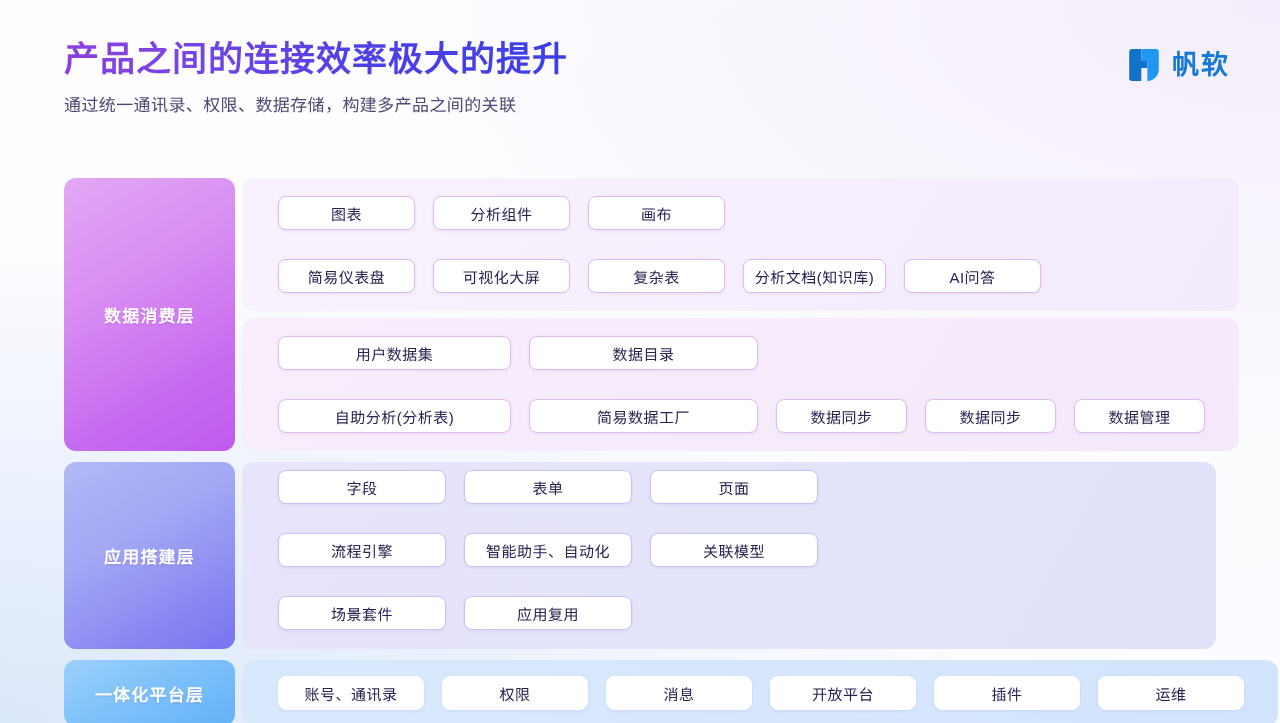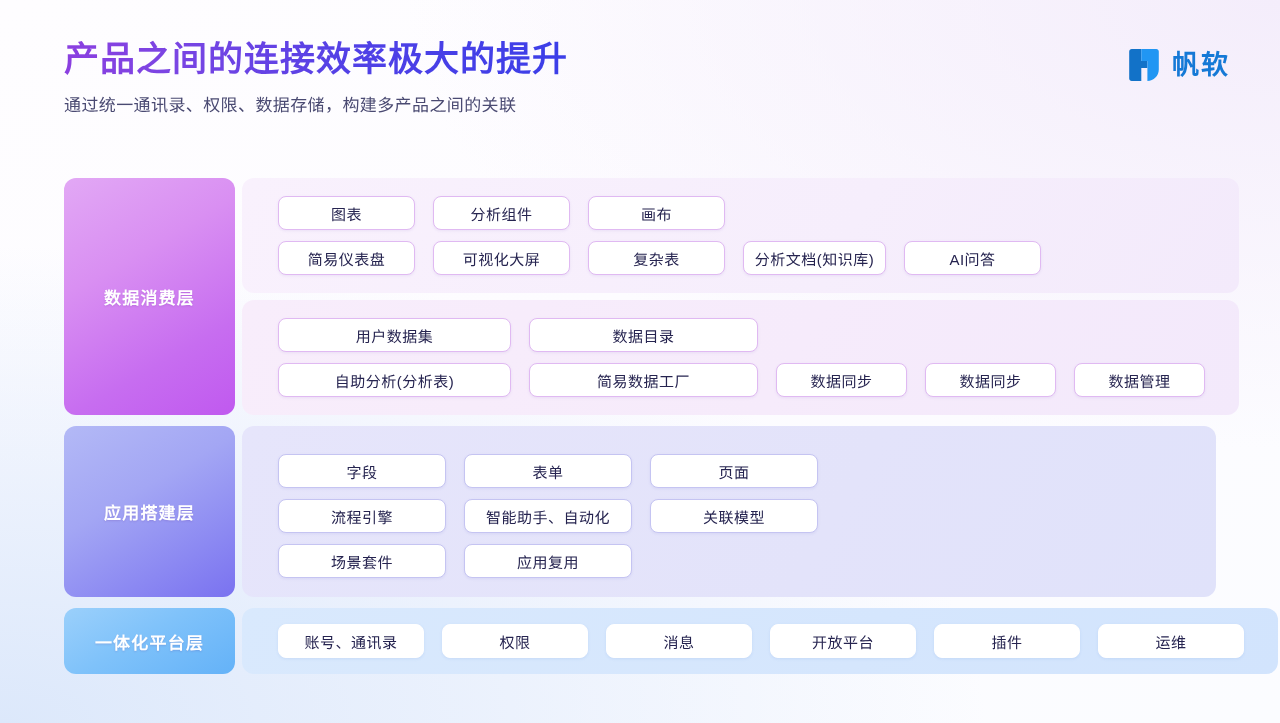--- a/index.html
+++ b/index.html
@@ -118,25 +118,25 @@
   .tier-label.app      { background: linear-gradient(150deg, #b3b9f6 0%, #a3a6f4 40%, #8b88f2 75%, #7a72f0 100%); }
   .tier-label.platform { background: linear-gradient(150deg, #9bd0fb 0%, #7fc2fa 45%, #64b2f8 100%); }
 
   .tier-body { flex: 1 1 auto; display: flex; flex-direction: column; gap: 7px; }
 
   .panel {
     border-radius: 12px;
     padding: 18px 34px 18px 36px;
     display: flex;
     flex-direction: column;
-    gap: 11px;
+    gap: 29px;
   }
   .panel.p-consume-1 { background: linear-gradient(120deg, #f9f1fd 0%, #f6eefc 60%, #f3eafb 100%); }
   .panel.p-consume-2 { background: linear-gradient(120deg, #f8edfb 0%, #f6ebfb 55%, #f3e9fb 100%); }
-  .panel.p-app       { background: linear-gradient(120deg, #e6e5fb 0%, #e3e3fa 60%, #e0e2fa 100%); padding-top: 28px; padding-bottom: 19px; }
+  .panel.p-app       { background: linear-gradient(120deg, #e6e5fb 0%, #e3e3fa 60%, #e0e2fa 100%); padding-top: 8px; padding-bottom: 19px; }
   .panel.p-platform  { background: linear-gradient(120deg, #d9e9fd 0%, #d5e6fd 60%, #d2e4fd 100%); padding-top: 16px; padding-bottom: 16px; }
 
   .chip-row { display: flex; gap: 18px; align-items: center; }
 
   .chip {
     background: #ffffff;
     border-radius: 8px;
     height: 34px;
     display: flex;
     align-items: center;

